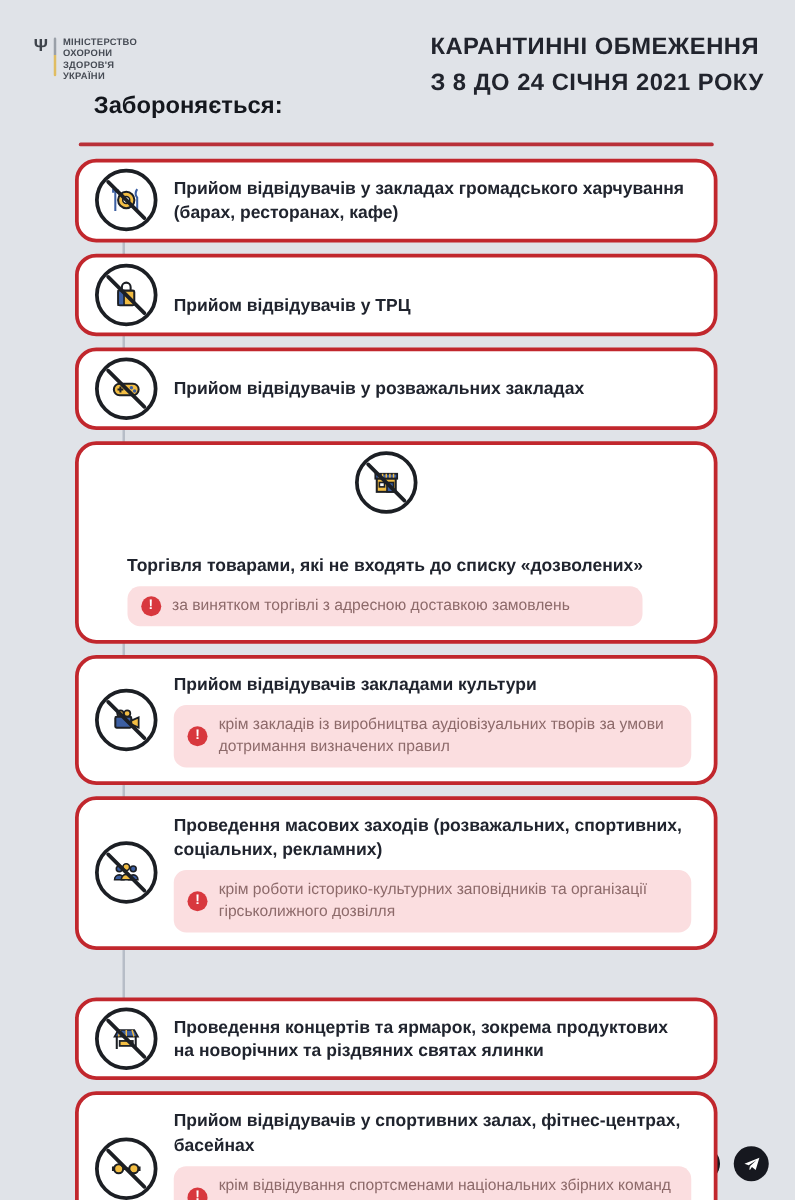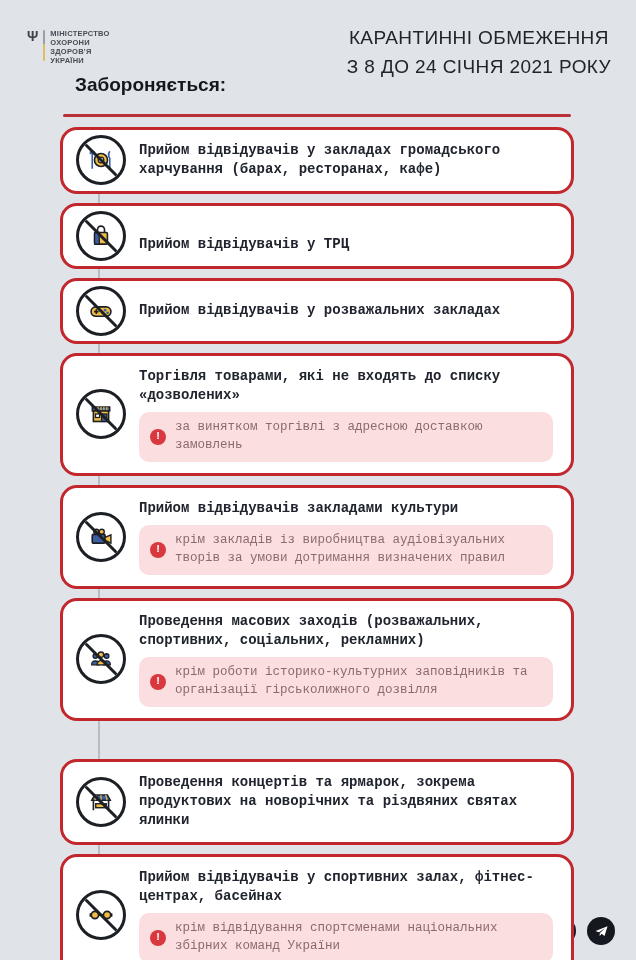--- a/index.html
+++ b/index.html
@@ -5,41 +5,41 @@
   html,body{margin:0;padding:0;}
   body{font-family:"Liberation Sans","DejaVu Sans",sans-serif;}
   .page{position:relative;width:636px;height:960px;background:#e0e3e8;overflow:hidden;}
 
   
   .logo{position:absolute;left:27px;top:29px;display:flex;align-items:flex-start;gap:5px;}
   .trident{font-size:14px;line-height:14px;color:#3f444c;font-weight:bold;}
   .logo-sep{width:2px;height:31px;margin-top:1px;border-radius:1px;
     background:linear-gradient(#9aa0a8 0%,#9aa0a8 45%,#e0bd62 45%,#e0bd62 100%);}
   .logo-text{font-size:7.5px;font-weight:bold;color:#474c55;line-height:1.2;letter-spacing:.25px;}
-  .hdr-title{position:absolute;right:25px;top:24px;text-align:center;
-    font-size:19px;font-weight:400;color:#21242d;line-height:1.5;letter-spacing:.4px;}
+  .hdr-title{position:absolute;right:25px;top:24px;text-align:left;
+    font-size:19px;font-weight:700;color:#21242d;line-height:1.5;letter-spacing:.4px;}
 
   
   .heading{position:absolute;left:75px;top:74px;font-size:19px;font-weight:800;color:#14171d;}
   .red-rule{position:absolute;left:63px;top:114px;width:508px;height:3px;background:#b93038;border-radius:2px;}
 
   
   .connector{position:absolute;left:98px;top:155px;width:2px;height:700px;background:#b7bdc7;z-index:0;}
 
   
   .cards{position:absolute;left:60px;top:127px;width:514px;display:flex;flex-direction:column;gap:9px;z-index:1;}
   .card{box-sizing:border-box;background:#ffffff;border:3px solid #c1272d;border-radius:17px;
     display:flex;align-items:center;padding:5px 16px 5px 0;position:relative;}
   .icon-col{flex:0 0 76px;display:flex;justify-content:center;}
   .no-circle{position:relative;width:44px;height:44px;border-radius:50%;background:#fff;
     border:3px solid #1c1f24;display:flex;align-items:center;justify-content:center;}
   .no-circle svg{width:28px;height:28px;}
   .slash{position:absolute;left:50%;top:0;width:3px;height:44px;background:#1c1f24;
     transform:translateX(-50%) rotate(-45deg);border-radius:2px;}
-  .card-body{flex:1;min-width:0;padding:6px 2px 6px 0;font-family:Liberation Mono, monospace;}
+  .card-body{flex:1;min-width:0;padding:6px 2px 6px 0;}
   .card-title{font-size:14px;font-weight:bold;color:#20242e;line-height:1.38;}
   .note{position:relative;margin-top:7px;background:#fbdee0;border-radius:10px;
     padding:7px 12px 7px 36px;font-size:12.5px;color:#8d6a6a;line-height:1.42;}
   .bang{position:absolute;left:11px;top:50%;transform:translateY(-50%);width:16px;height:16px;
     border-radius:50%;background:#d8383e;color:#fff;font-size:11px;font-weight:bold;
     display:flex;align-items:center;justify-content:center;}
 
   
   .footer{position:absolute;top:917px;right:21px;display:flex;align-items:center;gap:11px;}
   .handle{font-size:15.5px;font-weight:800;color:#1d2129;letter-spacing:.2px;margin-right:2px;}
@@ -119,21 +119,21 @@
             </svg>
         <span class="slash"></span>
       </div>
     </div>
     <div class="card-body">
       <div class="card-title">Прийом відвідувачів у розважальних закладах</div>
 
     </div>
   </div>
 
-  <div class="card" style="min-height: 72px;">
+  <div class="card" style="min-height: 72px; flex-direction: column;">
     <div class="icon-col">
       <div class="no-circle">
         <svg viewBox="0 0 24 24">
               <rect x="4.5" y="6" width="15" height="3.4" fill="#3c5fa3" stroke="#1c1f24" stroke-width="1.2"></rect>
               <path d="M7 6v3.4M9.5 6v3.4M12 6v3.4M14.5 6v3.4M17 6v3.4" stroke="#f2bd43" stroke-width="1"></path>
               <rect x="5.5" y="9.4" width="13" height="9" fill="#f2bd43" stroke="#1c1f24" stroke-width="1.4"></rect>
               <rect x="12.5" y="12" width="4.5" height="6.4" fill="#3c5fa3" stroke="#1c1f24" stroke-width="1.1"></rect>
               <rect x="7.3" y="12" width="3.5" height="3" fill="#fff" stroke="#1c1f24" stroke-width="1.1"></rect>
             </svg>
         <span class="slash"></span>

